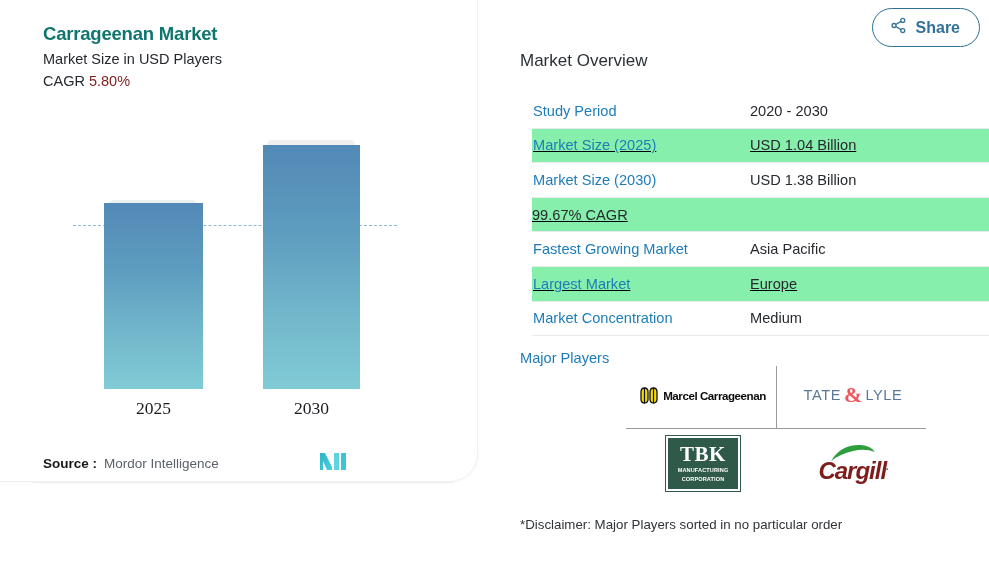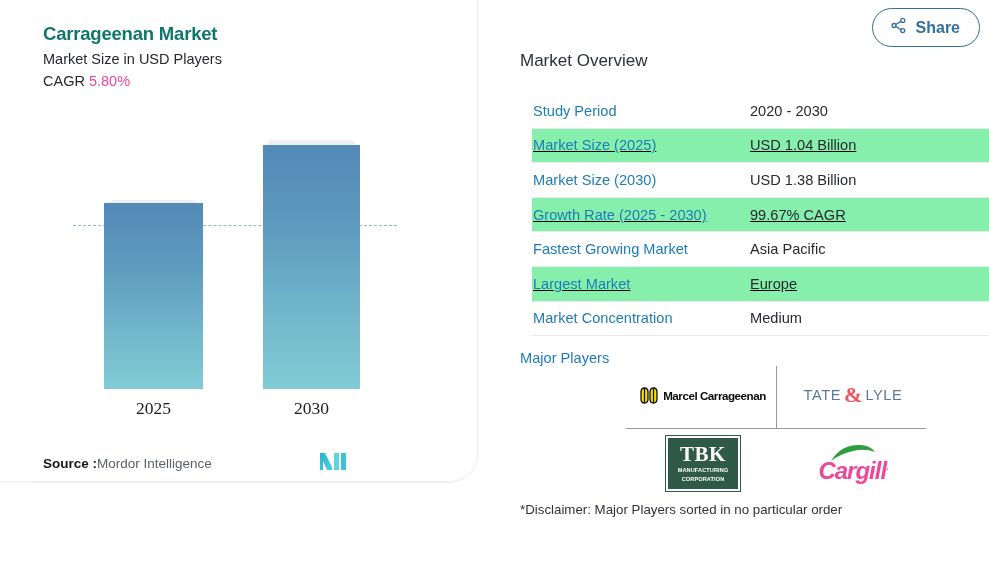--- a/index.html
+++ b/index.html
@@ -29,21 +29,21 @@
     letter-spacing: -0.2px;
   }
   .chart-sub {
     position: absolute; left: 42px; top: 50px;
     font-size: 14.5px; color: #25282d; font-weight: 400;
   }
   .chart-cagr {
     position: absolute; left: 42px; top: 72px;
     font-size: 14.5px; color: #25282d;
   }
-  .chart-cagr .val { color: #ec4899; margin-top: 36px; }
+  .chart-cagr .val { color: #7f1d1d; margin-top: 36px; }
 
   .plot { position: absolute; left: 0; top: 102px; width: 478px; height: 320px; }
 
   .gridline {
     position: absolute; left: 72px; top: 122px; width: 324px; height: 0;
     border-top: 1.5px dashed #8fb8d6;
   }
 
   .bar {
     position: absolute; bottom: 34px;
@@ -77,21 +77,21 @@
     font-size: 17.5px; color: #1b1d21; text-align: center;
   }
   .xlabel.x2025 { left: 103px; width: 99px; }
   .xlabel.x2030 { left: 262px; width: 97px; }
 
   .source-row {
     position: absolute; left: 42px; top: 452px;
     width: 404px; display: flex; align-items: center;
   }
   .source-label { font-size: 13.5px; font-weight: bold; color: #15171a; }
-  .source-name { font-size: 13.5px; color: #5b6168; margin-left: 0; }
+  .source-name { font-size: 13.5px; color: #5b6168; margin-left: 7px; }
   .mordor-logo { margin-left: auto; margin-right: 100px; display: block; }
   .card-divider {
     position: absolute; left: 32px; top: 481px; width: 420px;
     border-top: 1px solid #efeff1;
   }
 
   
   .right { position: absolute; left: 518px; top: 0; width: 471px; height: 564px; }
 
   .share-btn {
@@ -168,26 +168,26 @@
   .tbk .t1 { font-family: "Liberation Serif", serif; font-size: 21px; font-weight: bold; color: #fff; line-height: 1; letter-spacing: 0.5px; }
   .tbk .t2 { font-size: 5.6px; font-weight: bold; color: #ffffff; background: #2f5a4a; letter-spacing: 0.1px; line-height: 1.25; text-align: center; margin-top: 2px; }
   
   .ingredion { display: flex; flex-direction: column; align-items: center; }
   .ingredion .nm { font-size: 17px; color: #4b4b4d; letter-spacing: -0.3px; margin-top: 1px; }
   .ingredion .nm sup { font-size: 8px; }
   
   .cargill { display: flex; flex-direction: column; align-items: center; }
   .cargill .nm {
     font-size: 24px; font-weight: bold; font-style: italic;
-    color: #ec4899; letter-spacing: -1px; line-height: 0.95; margin-top: -2px;
+    color: #7f1d1d; letter-spacing: -1px; line-height: 0.95; margin-top: -2px;
   }
   .cargill .nm sup { font-size: 9px; font-style: normal; }
 
   .disclaimer {
-    position: absolute; left: 2px; top: 502px;
+    position: absolute; left: 2px; top: 517px;
     font-size: 13.3px; color: #2f3338;
   }
 </style>
 </head>
 <body>
 
 <div class="page">
 
   <div class="chart-card">
     <div class="chart-inner">
@@ -258,21 +258,20 @@
       </div>
       <div class="trow alt">
         <div class="tkey">Market Size (2025)</div>
         <div class="tval">USD 1.04 Billion</div>
       </div>
       <div class="trow">
         <div class="tkey">Market Size (2030)</div>
         <div class="tval">USD 1.38 Billion</div>
       </div>
       <div class="trow alt">
-        <div class="tkey">Growth Rate (2025 - 2030)</div>
         <div class="tval">99.67% CAGR</div>
       </div>
       <div class="trow">
         <div class="tkey">Fastest Growing Market</div>
         <div class="tval">Asia Pacific</div>
       </div>
       <div class="trow alt">
         <div class="tkey">Largest Market</div>
         <div class="tval">Europe</div>
       </div>

